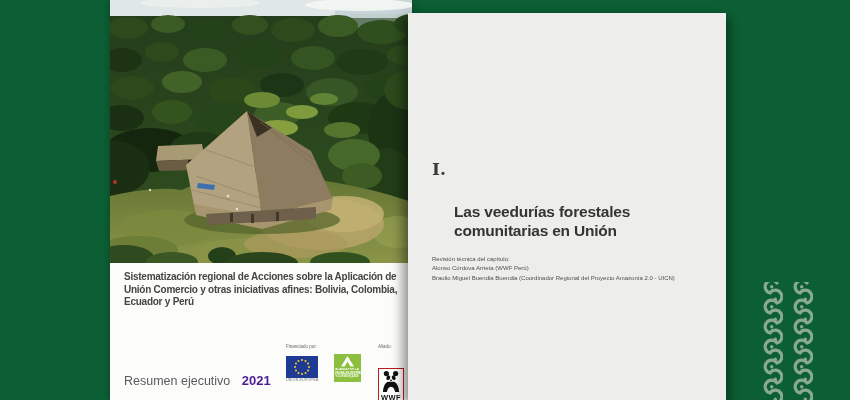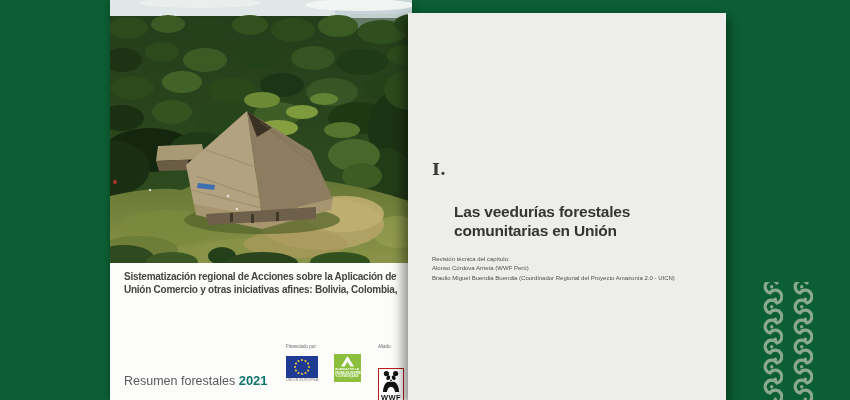--- a/index.html
+++ b/index.html
@@ -4,21 +4,21 @@
 <style>
   html,body{margin:0;padding:0;}
   body{width:850px;height:400px;overflow:hidden;font-family:"Liberation Sans",sans-serif;}
   #canvas{position:relative;width:850px;height:400px;background:var(--background-green,#0c5f34);overflow:hidden;}
 
   
   .left-page{position:absolute;left:110px;top:0;width:302px;height:400px;background:var(--page-white,#fcfcfb);box-shadow:0 0 8px rgba(0,0,0,.3);}
   .photo{display:block;width:302px;height:263px;}
   .cover-title{position:absolute;left:14px;top:271px;color:var(--title-dark,#46453f);font-weight:bold;font-size:10px;letter-spacing:-0.25px;line-height:12.6px;white-space:nowrap;}
   .edition{position:absolute;left:14px;top:373px;font-size:12.5px;color:var(--edition-gray,#5b5b5d);white-space:nowrap;}
-  .edition b{color:#0f766e;font-size:13px;}
+  .edition b{color:#4c1d95;font-size:13px;margin-left:8px;}
   .micro{font-size:10px;transform:scale(.45);transform-origin:0 0;white-space:nowrap;color:#6a6a6a;}
   .micro2{font-size:9px;transform:scale(.4);transform-origin:0 0;white-space:nowrap;color:#77777a;letter-spacing:.4px;}
   .eu-block{position:absolute;left:176px;top:344px;}
   .eu-flag{display:block;margin-top:1px;}
   .alliance{position:absolute;left:224px;top:354px;width:27px;height:28px;background:var(--alliance-green,#8dbf3f);overflow:hidden;}
   .alliance-text{font-size:7px;font-weight:bold;line-height:1.15;color:#fff;transform:scale(.4);transform-origin:0 0;width:250%;padding-left:3px;}
   .wwf-block{position:absolute;left:268px;top:344px;}
   .wwf-box{margin-top:13px;width:26px;height:36px;background:#fff;border:1px solid #b91c1c;box-sizing:border-box;text-align:center;}
   .wwf-word{font-size:7.5px;font-weight:bold;color:#111;letter-spacing:.5px;line-height:7px;font-family:"Liberation Sans",sans-serif;}
 
@@ -174,24 +174,25 @@
           <ellipse cx="62" cy="262" rx="26" ry="10" fill="#3a5724"></ellipse>
         <ellipse cx="112" cy="256" rx="14" ry="9" fill="#24401a"></ellipse>
           <ellipse cx="152" cy="263" rx="36" ry="11" fill="#2a451c"></ellipse>
         <ellipse cx="230" cy="262" rx="30" ry="10" fill="#31511f"></ellipse>
       </g>
     </svg>
 
     <div class="cover-title">
       <div>Sistematización regional de Acciones sobre la Aplicación de</div>
       <div>Unión Comercio y otras iniciativas afines: Bolivia, Colombia,</div>
+      <div>Ecuador y Perú</div>
     </div>
 
     <div class="edition">
-      <span>Resumen forestales</span>
+      <span>Resumen ejecutivo</span>
       <b>2021</b>
     </div>
 
     <div class="eu-block">
       <div class="micro">Financiado por:</div>
       <svg class="eu-flag" width="32" height="22" viewBox="0 0 32 22">
         <rect width="32" height="22" style="fill:var(--eu-blue,#1f3a93)"></rect>
         <g style="fill:var(--eu-star,#f8d12e)">
           <circle cx="16" cy="4" r="1"></circle>
             <circle cx="19.5" cy="4.94" r="1"></circle>

